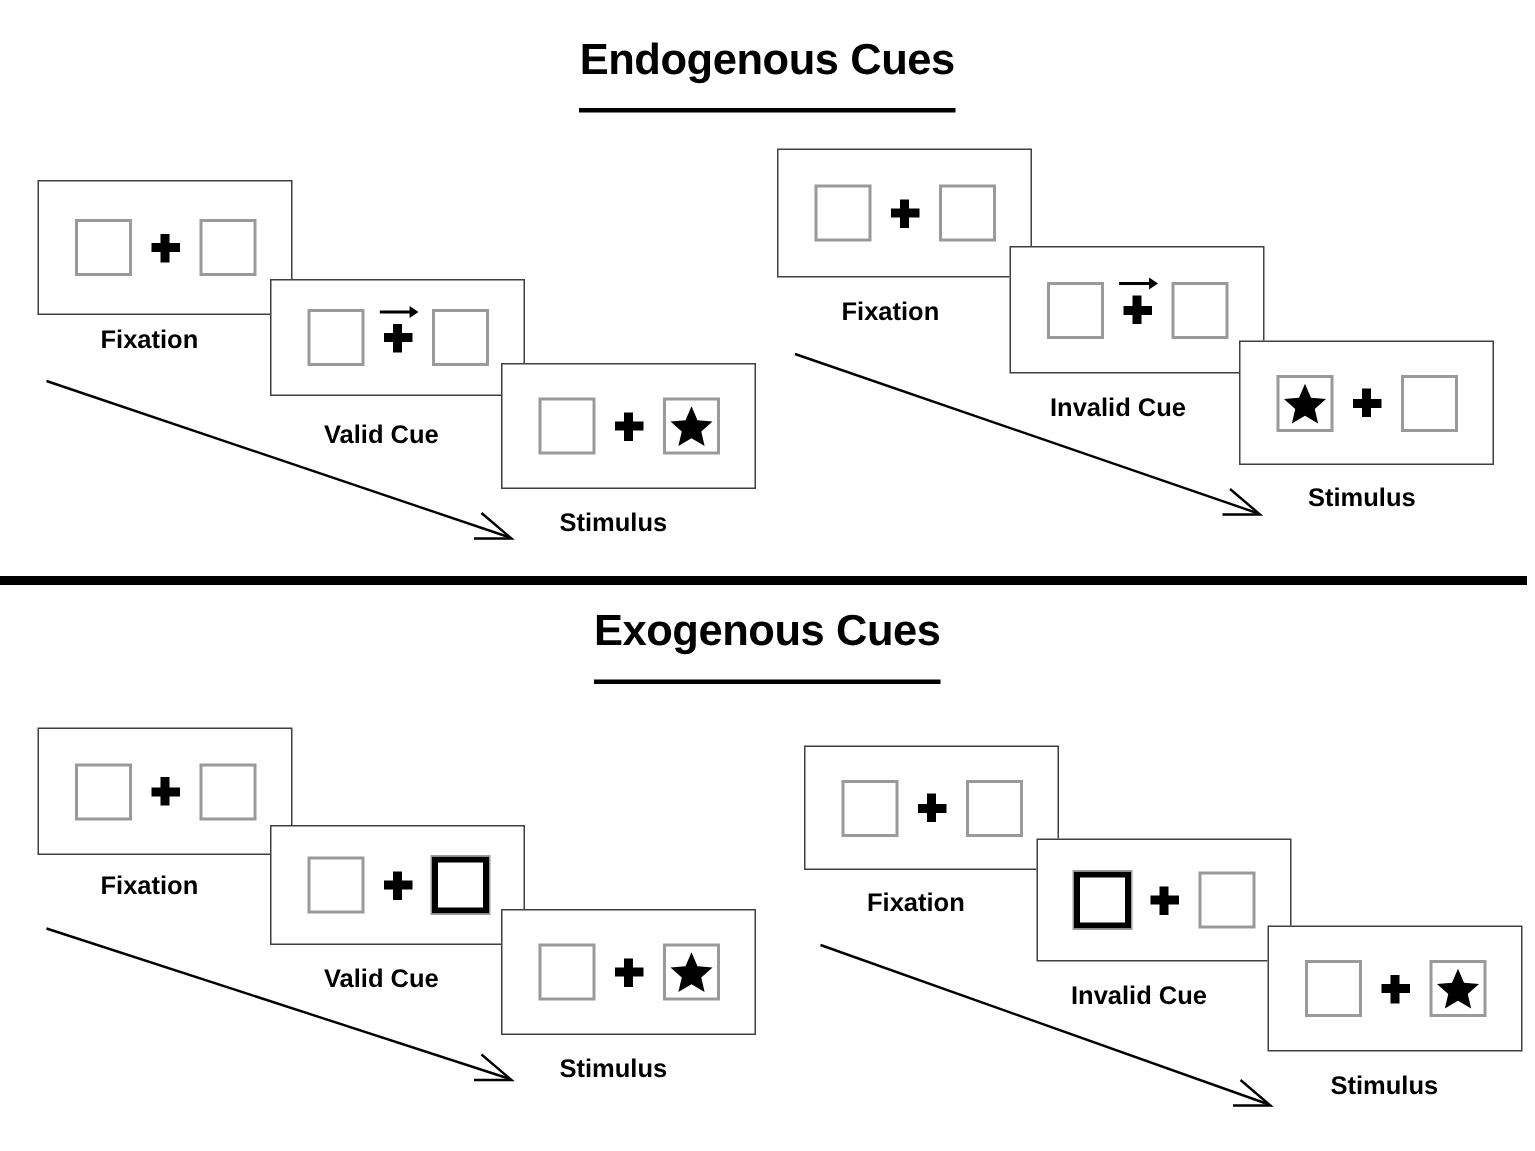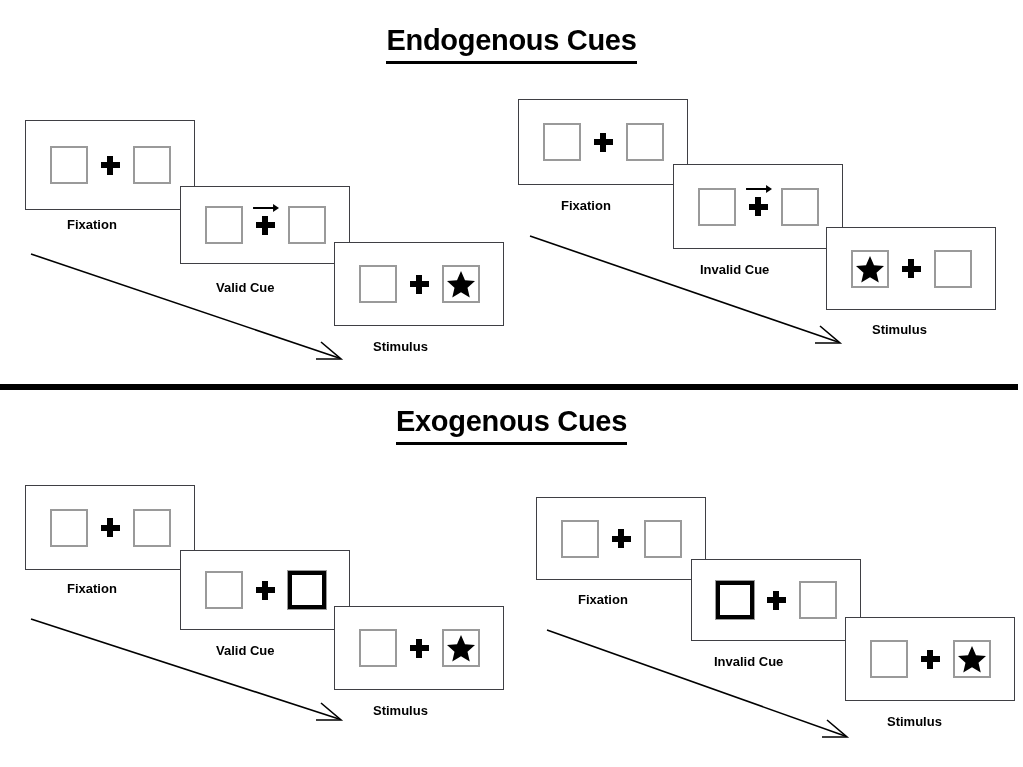--- a/index.html
+++ b/index.html
@@ -22,21 +22,21 @@
     position: absolute;
     width: 100%;
     text-align: center;
     font-size: 29px;
     font-weight: bold;
     color: #000000;
     letter-spacing: -0.3px;
   }
   .section-title span {
     border-bottom: 3px solid #000;
-    padding-bottom: 5px;
+    padding-bottom: 16px;
   }
   #title-endogenous { top: 24px; left: 0; }
   #title-exogenous  { top: 405px; left: 0; }
 
   
   #divider {
     position: absolute;
     left: 0px;
     top: 384px;
     width: 1018px;
@@ -119,21 +119,21 @@
     top: -13px;
     left: 50%;
     transform: translateX(-46%);
     width: 26px;
     height: 10px;
   }
 
   
   .caption {
     position: absolute;
-    font-size: 13px;
+    font-size: 17px;
     font-weight: bold;
     color: #000000;
     white-space: nowrap;
   }
 
   
   .seq-arrow {
     position: absolute;
     pointer-events: none;
   }

